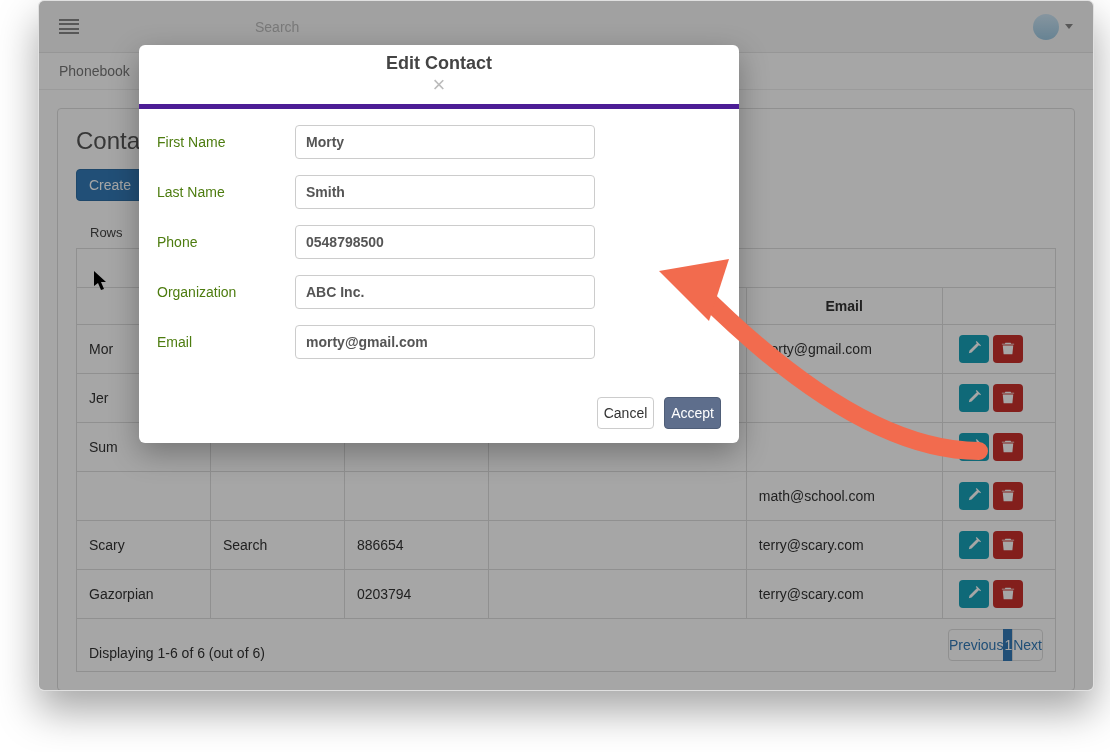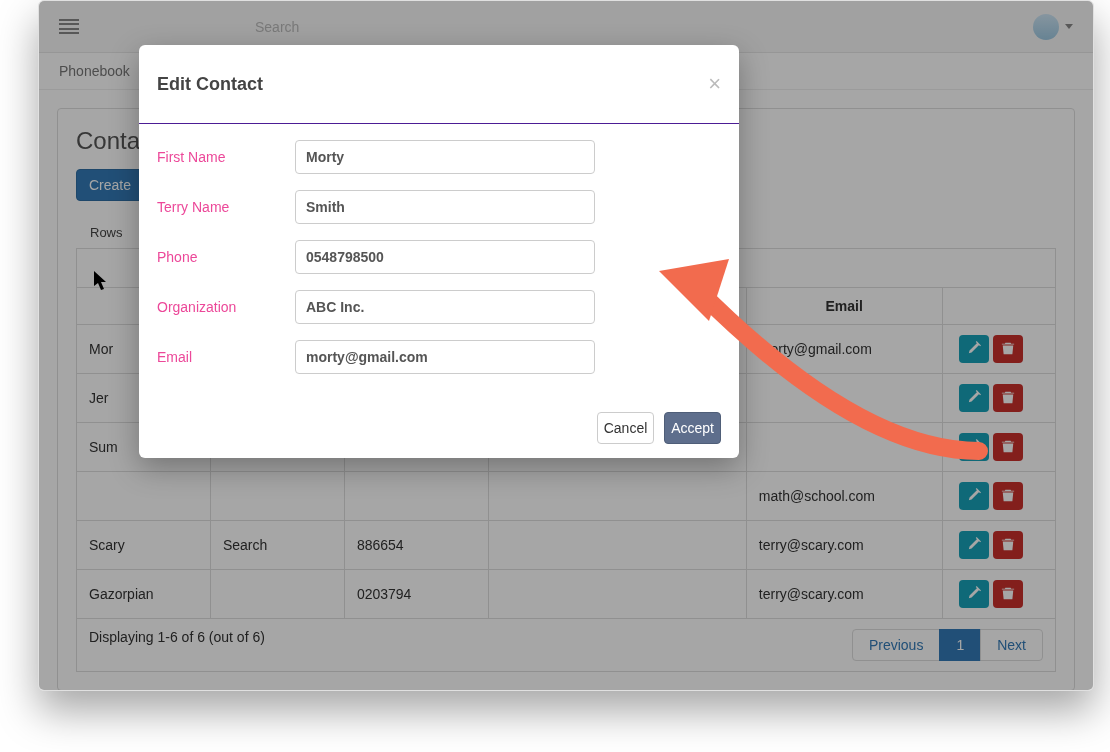--- a/index.html
+++ b/index.html
@@ -113,26 +113,26 @@
     display:inline-flex; align-items:center; justify-content:center;
     width:30px; height:28px; border-radius:4px; border:none; color:#fff;
     margin-left:4px;
   }
   .icon-btn.edit { background:#17a2b8; }
   .icon-btn.delete { background:#c9302c; }
   .icon-btn svg { width:14px; height:14px; fill:#fff; }
 
   .table-footer {
     border:1px solid #ddd; border-top:none;
-    display:flex; align-items:flex-start; justify-content:space-between;
+    display:flex; align-items:flex-end; justify-content:space-between;
     padding:10px 12px; background:#fff;
   }
   .pagination { display:flex; gap:0; }
   .pagination .pg {
-    border:1px solid #ddd; padding:7px 16px; font-size:14px; color:#337ab7;
+    border:1px solid #ddd; padding:7px 0; font-size:14px; color:#337ab7;
     background:#fff; margin-left:-1px;
   }
   .pagination .pg.active { background:#337ab7; color:#fff; border-color:#337ab7; }
   .pagination .pg:first-child { border-radius:4px 0 0 4px; }
   .pagination .pg:last-child { border-radius:0 4px 4px 0; }
 
   
   .overlay {
     position:absolute; inset:0;
     background:rgba(0,0,0,0.35);
@@ -140,29 +140,29 @@
   .modal {
     position:absolute;
     left: 100px; top: 44px;
     width: 600px;
     background:#fff;
     border-radius:6px;
     box-shadow: 0 10px 30px rgba(0,0,0,0.3);
     overflow:hidden;
   }
   .modal-header {
-    padding: 28px 18px;
-    border-bottom: 1px solid #4c1d95;
-    display:flex; align-items:center; justify-content:space-between;
+    padding: 8px 18px;
+    border-bottom: 5px solid #4c1d95;
+    display:flex; align-items:center; justify-content:space-between;flex-direction:column;
   }
   .modal-title { font-size:18px; font-weight:600; color:#444; }
   .modal-close { color:#bbb; font-size:22px; line-height:1; background:none; border:none; cursor:pointer; }
   .modal-body { padding: 16px 18px 8px; }
   .form-row { display:flex; align-items:center; margin-bottom:16px; }
-  .form-label { flex:0 0 138px; font-size:14px; color:#ec4899; }
+  .form-label { flex:0 0 138px; font-size:14px; color:#4d7c0f; }
   .form-input {
     flex:0 0 300px;
     height:34px;
     border:1px solid #ccc;
     border-radius:4px;
     padding:0 10px;
     font-size:14px;
     font-weight:600;
     color:#555;
     background:#fff;
@@ -363,21 +363,21 @@
       <span class="modal-title">Edit Contact</span>
       <button class="modal-close">×</button>
     </div>
     <div class="modal-body">
 
       <div class="form-row">
         <div class="form-label">First Name</div>
         <input class="form-input" value="Morty" style="">
       </div>
       <div class="form-row">
-        <div class="form-label">Terry Name</div>
+        <div class="form-label">Last Name</div>
         <input class="form-input" value="Smith" style="">
       </div>
       <div class="form-row">
         <div class="form-label">Phone</div>
         <input class="form-input" value="0548798500" style="">
       </div>
       <div class="form-row">
         <div class="form-label">Organization</div>
         <input class="form-input" value="ABC Inc." style="">
       </div>

